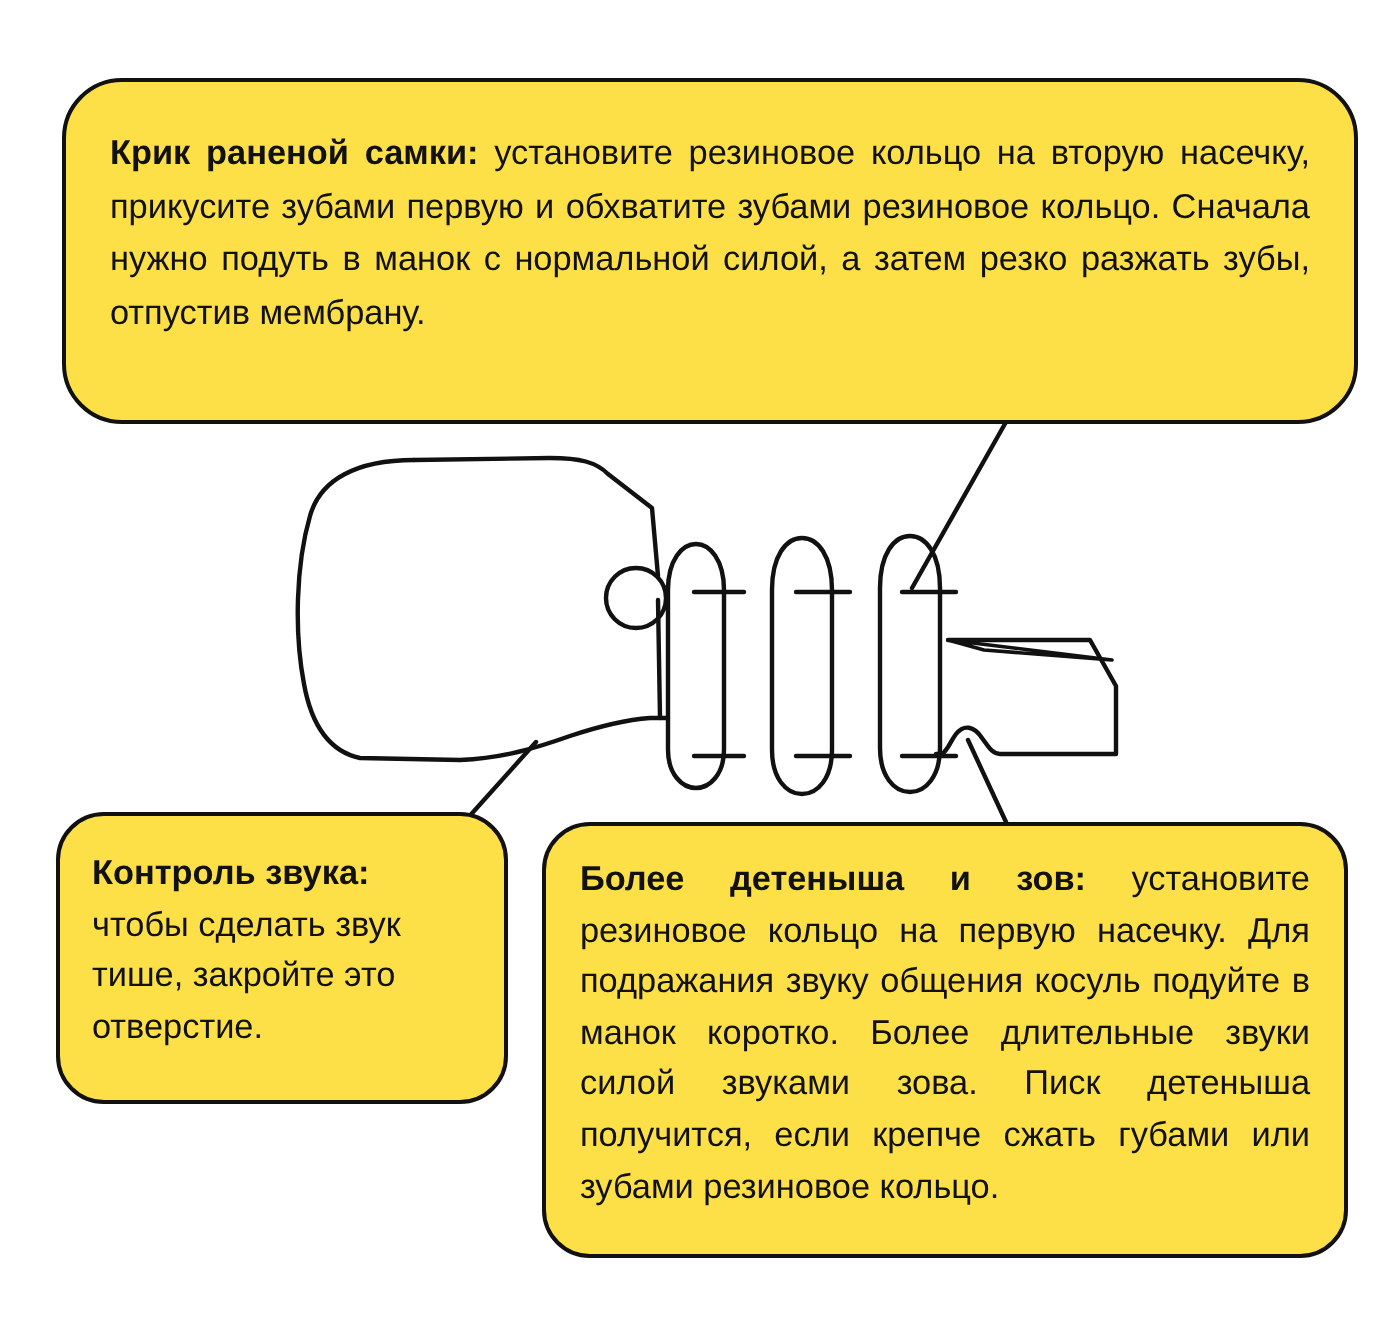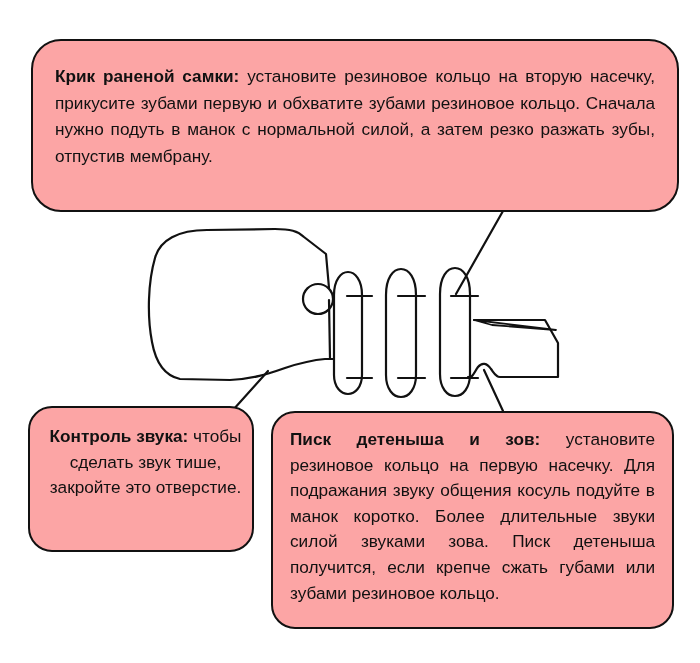--- a/index.html
+++ b/index.html
@@ -24,21 +24,21 @@
     position: absolute;
     left: 0;
     top: 0;
     width: 700px;
     height: 663px;
   }
   
   .callout {
     position: absolute;
     box-sizing: border-box;
-    background: #fca5a5;
+    background: #fde047;
     border: 2.5px solid #111111;
     border-radius: 26px;
     z-index: 5;
   }
   .callout-text {
     margin: 0;
     color: #111111;
     -webkit-hyphens: none;
     hyphens: none;
   }
@@ -65,24 +65,24 @@
 
   
   #callout-sound-control {
     left: 28px;
     top: 406px;
     width: 226px;
     height: 146px;
     border-radius: 24px;
   }
   #callout-sound-control .callout-text {
-    padding: 16px 7px 0 16px;
+    padding: 16px 32px 0 16px;
     font-size: 17.2px;
     line-height: 25.5px;
-    text-align: center;
+    text-align: left;
   }
 
   
   #callout-fawn-squeak {
     left: 271px;
     top: 411px;
     width: 403px;
     height: 218px;
     border-radius: 24px;
   }
@@ -174,16 +174,16 @@
 
   <div class="callout" id="callout-wounded-female">
     <p class="callout-text"><b class="lead-in">Крик раненой самки:</b><span> установите резиновое кольцо на вторую насечку, прикусите зубами первую и обхватите зубами резиновое кольцо. Сначала нужно подуть в манок с нормальной силой, а затем резко разжать зубы, отпустив мембрану.</span></p>
   </div>
 
   <div class="callout" id="callout-sound-control">
     <p class="callout-text"><b class="lead-in">Контроль звука:</b><span> чтобы сделать звук тише, закройте это отверстие.</span></p>
   </div>
 
   <div class="callout" id="callout-fawn-squeak">
-    <p class="callout-text"><b class="lead-in">Писк детеныша и зов:</b><span> установите резиновое кольцо на первую насечку. Для подражания звуку общения косуль подуйте в манок коротко. Более длительные звуки силой звуками зова. Писк детеныша получится, если крепче сжать губами или зубами резиновое кольцо.</span></p>
+    <p class="callout-text"><b class="lead-in">Более детеныша и зов:</b><span> установите резиновое кольцо на первую насечку. Для подражания звуку общения косуль подуйте в манок коротко. Более длительные звуки силой звуками зова. Писк детеныша получится, если крепче сжать губами или зубами резиновое кольцо.</span></p>
   </div>
 
 </div>
 
 </body></html>

